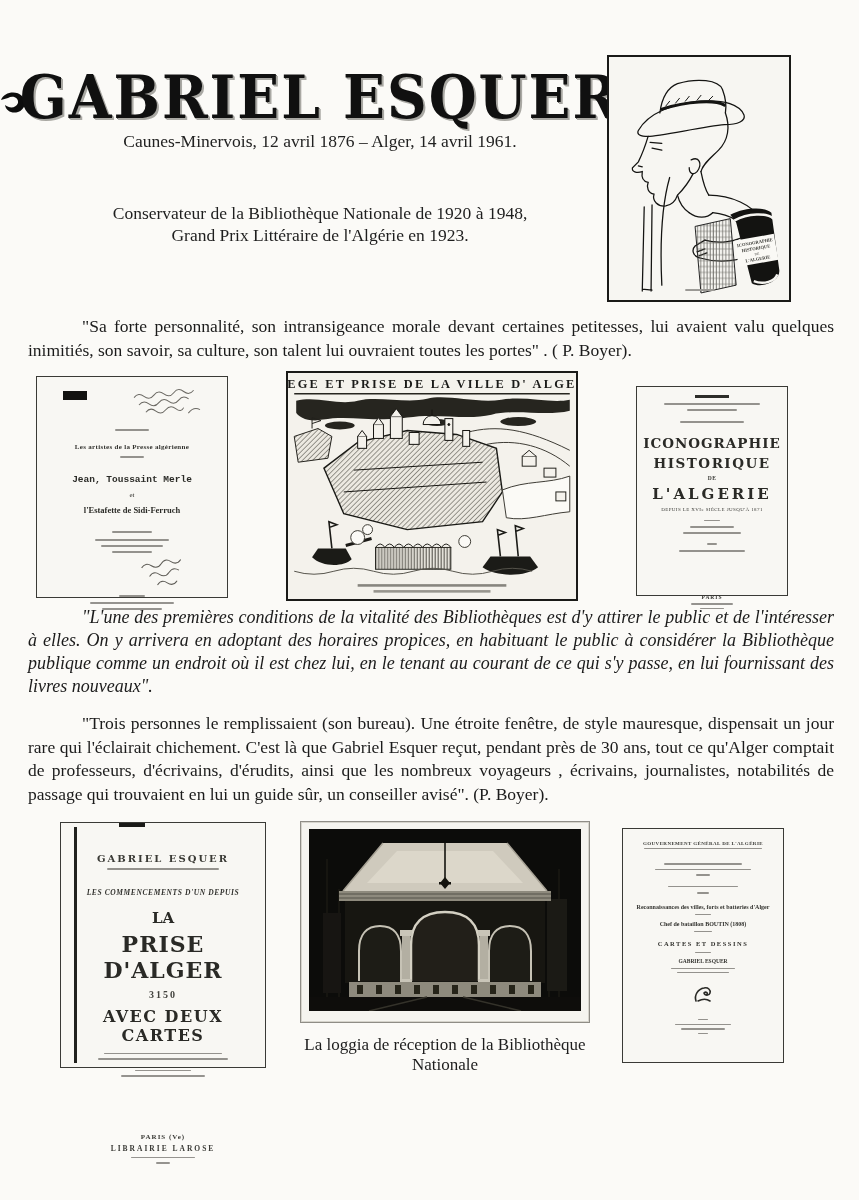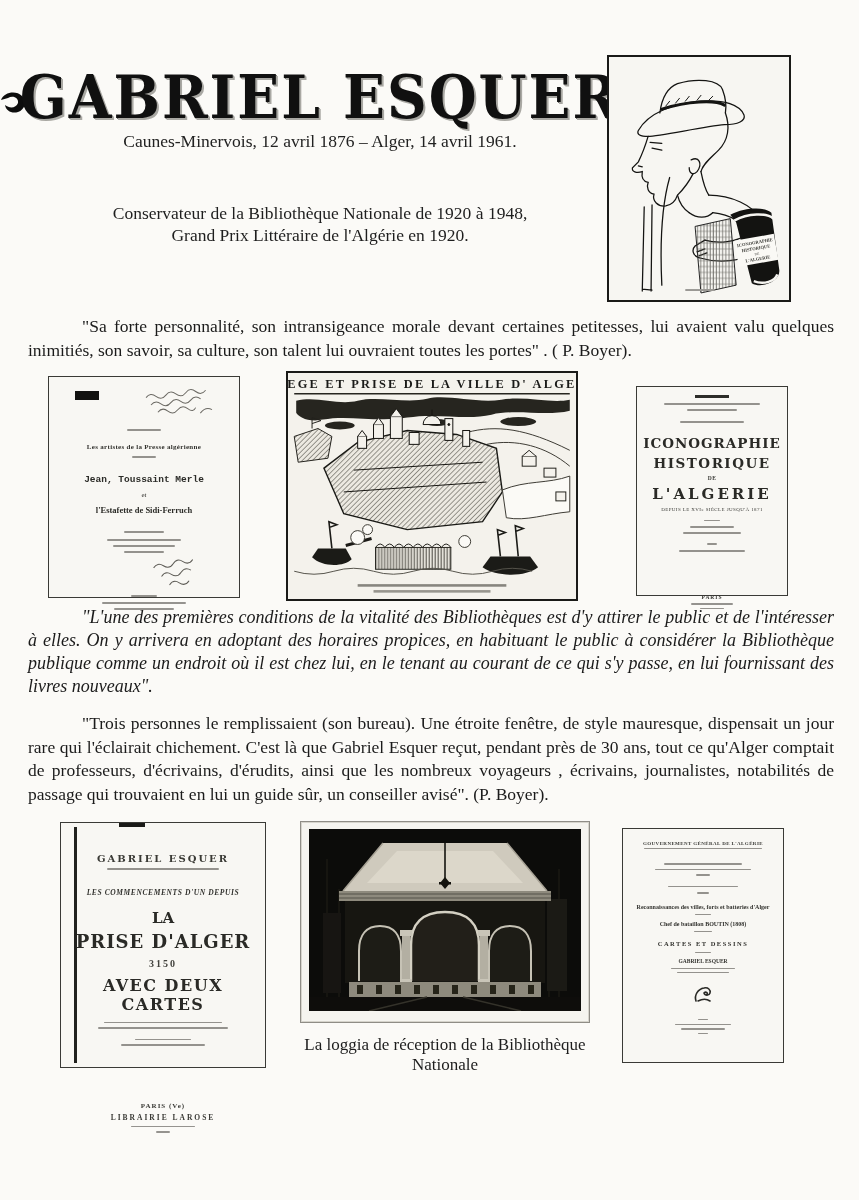--- a/index.html
+++ b/index.html
@@ -37,21 +37,21 @@
 
   <svg class="abs" style="left:0;top:90px;" width="30" height="34" viewBox="0 0 30 34">
     <path d="M1,10 C4,2 16,0 22,6 C27,11 25,20 18,22 C12,24 6,21 5,15 C10,19 16,18 18,13 C19,8 13,5 8,8 Z" fill="#0d0d0d"></path>
   </svg>
 
   <div class="abs title" style="left:18px;top:62px;width:604px;">GABRIEL ESQUER</div>
   <div class="abs subtitle" style="left:18px;top:131px;width:604px;">Caunes-Minervois, 12 avril 1876 – Alger, 14 avril 1961.</div>
 
   <div class="abs creds" style="left:40px;top:203px;width:560px;">
     <div>Conservateur de la Bibliothèque Nationale de 1920 à 1948,</div>
-    <div>Grand Prix Littéraire de l'Algérie en 1920.</div>
+    <div>Grand Prix Littéraire de l'Algérie en 1923.</div>
   </div>
 
   <figure class="abs frame" style="left:607px;top:55px;width:184px;height:247px;margin:0;">
     <svg width="180" height="243" viewBox="0 0 184 246">
       <defs>
         <pattern id="bhatch" width="3.2" height="6" patternUnits="userSpaceOnUse">
           <line x1="1" y1="0" x2="1" y2="6" stroke="#4c4a45" stroke-width="0.8"></line>
           <line x1="0" y1="3" x2="3.2" y2="3" stroke="#6b6962" stroke-width="0.5"></line>
         </pattern>
       </defs>
@@ -94,21 +94,21 @@
         <text x="150.5" y="196" text-anchor="middle" font-size="4.6" fill="#3a3a36" font-weight="bold">HISTORIQUE</text>
         <text x="150.5" y="201.5" text-anchor="middle" font-size="3.6" fill="#3a3a36">DE</text>
         <text x="150.5" y="207" text-anchor="middle" font-size="4.6" fill="#3a3a36" font-weight="bold">L'ALGERIE</text>
       </g>
       <rect x="78" y="236" width="30" height="2" fill="#9a9894"></rect>
     </svg>
   </figure>
 
   <p class="abs quote" style="left:28px;top:315px;width:806px;">"Sa forte personnalité, son intransigeance morale devant certaines petitesses, lui avaient valu quelques inimitiés, son savoir, sa culture, son talent lui ouvraient toutes les portes" . ( P. Boyer).</p>
 
-  <div class="abs thinframe" style="left:48px;top:376px;width:192px;height:222px;">
+  <div class="abs thinframe" style="left:36px;top:376px;width:192px;height:222px;">
     <div class="cover-inner">
       <div class="abs" style="left:26px;top:14px;width:24px;height:9px;background:#121210;"></div>
       <svg class="abs" style="left:92px;top:8px;" width="86" height="36" viewBox="0 0 86 36">
         <g stroke="#6b6963" stroke-width="1" fill="none" transform="rotate(-7 43 18)">
           <path d="M6,8 q5,-5 10,0 t10,0 t10,0 t10,0 t10,0 t10,0"></path>
           <path d="M10,16 q5,-5 10,0 t10,0 t10,0 t10,0 t10,0"></path>
           <path d="M16,24 q5,-5 10,0 t10,0 t10,0 t8,0"></path>
           <path d="M58,30 q6,-6 12,-2"></path>
         </g>
       </svg>
@@ -233,21 +233,21 @@
   <p class="abs quote" style="left:28px;top:712px;width:806px;">"Trois personnes le remplissaient (son bureau). Une étroite fenêtre, de style mauresque, dispensait un jour rare qui l'éclairait chichement. C'est là que Gabriel Esquer reçut, pendant près de 30 ans, tout ce qu'Alger comptait de professeurs, d'écrivains, d'érudits, ainsi que les nombreux voyageurs , écrivains, journalistes, notabilités de passage qui trouvaient en lui un guide sûr, un conseiller avisé". (P. Boyer).</p>
 
   <div class="abs thinframe" style="left:60px;top:822px;width:206px;height:246px;">
     <div class="abs" style="left:13px;top:4px;bottom:4px;width:2.5px;background:#21211e;"></div>
     <div class="abs" style="left:58px;top:0;width:26px;height:4px;background:#1a1a17;"></div>
     <div class="cover-inner">
       <div class="c-big" style="font-size:10px;letter-spacing:2px;margin-top:30px;color:#3a3a35;">GABRIEL ESQUER</div>
       <div class="bar" style="width:112px;margin-top:4px;height:1.5px;"></div>
       <div class="c-sm" style="font-style:italic;letter-spacing:.6px;margin-top:18px;font-size:7.5px;">LES COMMENCEMENTS D'UN DEPUIS</div>
       <div class="c-big" style="font-size:15px;margin-top:12px;">LA</div>
-      <div class="c-big" style="font-size:18px;letter-spacing:1px;margin-top:4px;">PRISE D'ALGER</div>
+      <div class="c-big" style="font-size:22px;letter-spacing:1px;margin-top:4px;">PRISE D'ALGER</div>
       <div class="c-md" style="font-size:10px;letter-spacing:2px;margin-top:6px;color:#44443f;">3150</div>
       <div class="c-big" style="font-size:16px;letter-spacing:1.5px;margin-top:7px;">AVEC DEUX CARTES</div>
       <div class="bar" style="width:118px;margin-top:8px;height:1.5px;"></div>
       <div class="bar" style="width:130px;margin-top:4px;height:1.5px;"></div>
       <div class="bar" style="width:56px;margin-top:10px;height:1.5px;"></div>
       <div class="bar" style="width:84px;margin-top:4px;height:1.5px;"></div>
       <div class="c-xs" style="margin-top:56px;font-size:7px;letter-spacing:1px;">PARIS (Ve)</div>
       <div class="c-xs" style="margin-top:3px;font-size:7.5px;letter-spacing:2px;">LIBRAIRIE LAROSE</div>
       <div class="bar" style="width:64px;margin-top:4px;height:1.5px;"></div>
       <div class="bar" style="width:14px;margin-top:4px;height:1.5px;"></div>

